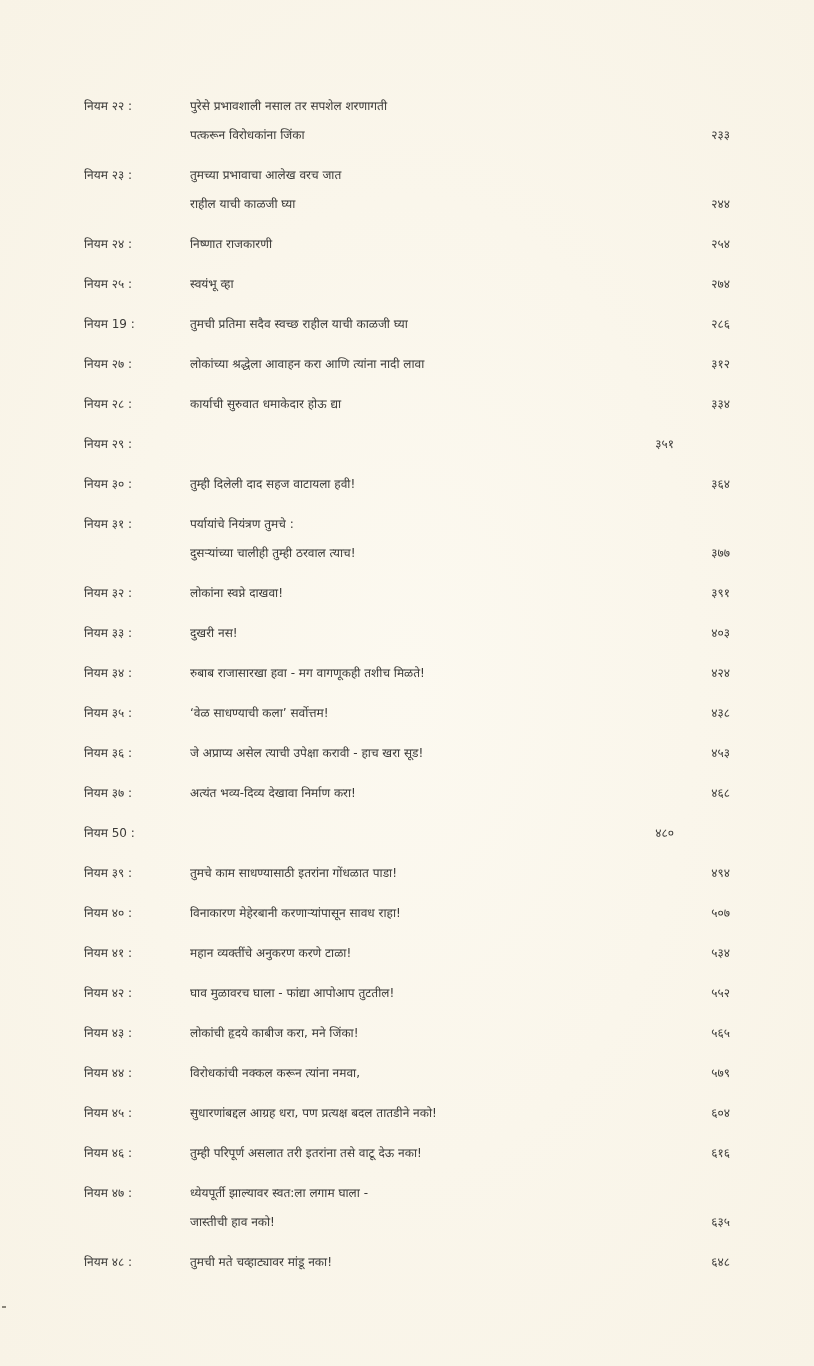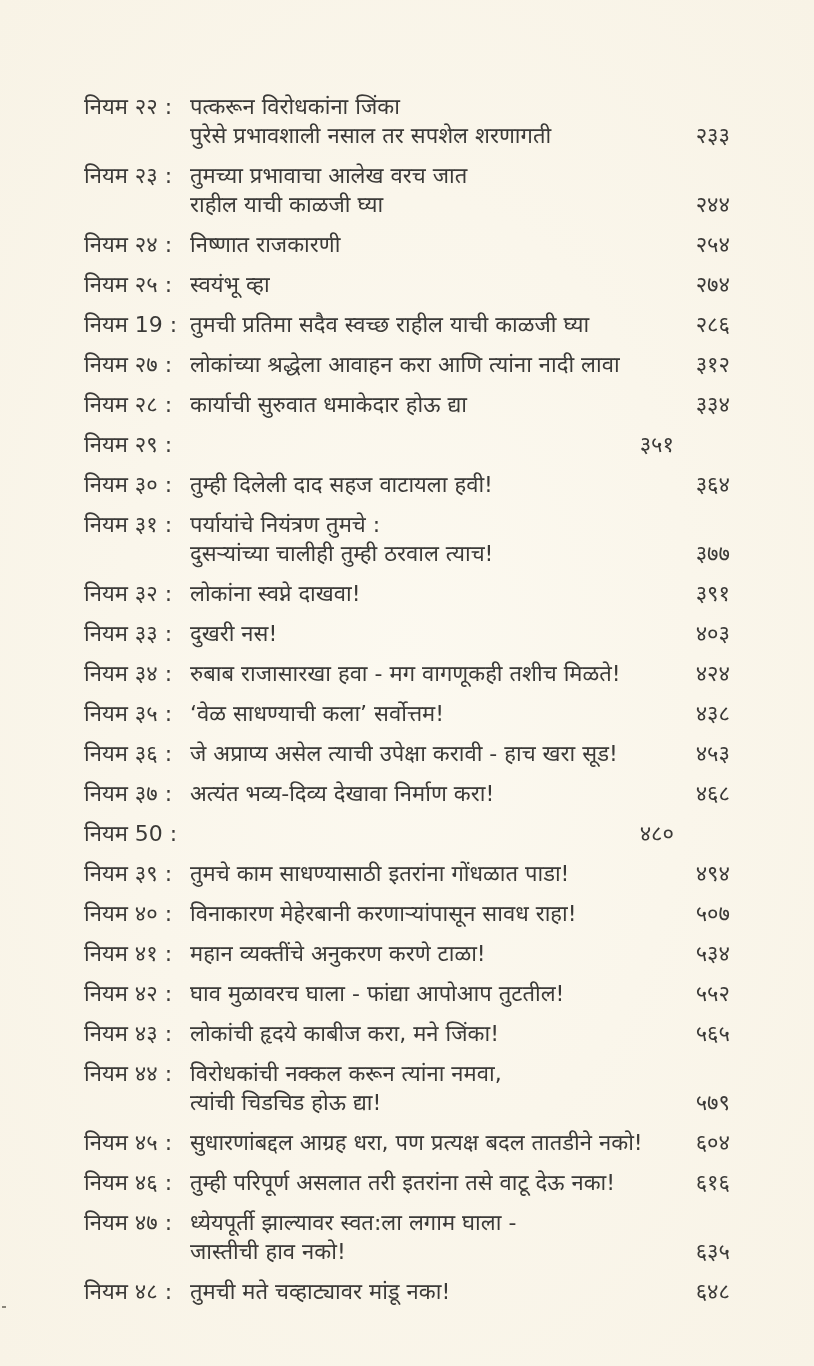--- a/index.html
+++ b/index.html
@@ -26,21 +26,21 @@
       left: 84px;
       top: 92px;
       width: 650px;
     }
     .entry {
       position: relative;
       display: grid;
       grid-template-columns: 106px 1fr 56px;
       align-items: end;
       margin-bottom: 11px;
-      font-size: 22px;
+      font-size: 12px;
       line-height: 29px;
     }
     .entry .label {
       white-space: nowrap;
       align-self: start;
     }
     .entry .title {
       white-space: nowrap;
     }
     .entry .title .line {
@@ -61,22 +61,22 @@
     }
   </style>
 </head>
 <body>
 
 <div class="page">
   <div class="toc" id="toc">
       <div class="entry">
     <span class="label">नियम २२ :</span>
     <span class="title">
+          <span class="line">पुरेसे प्रभावशाली नसाल तर सपशेल शरणागती</span>
           <span class="line">पत्करून विरोधकांना जिंका</span>
-          <span class="line">पुरेसे प्रभावशाली नसाल तर सपशेल शरणागती</span>
         </span>
     <span class="pageno">२३३</span>
   </div>
       <div class="entry">
     <span class="label">नियम २३ :</span>
     <span class="title">
           <span class="line">तुमच्या प्रभावाचा आलेख वरच जात</span>
           <span class="line">राहील याची काळजी घ्या</span>
         </span>
     <span class="pageno">२४४</span>
@@ -213,21 +213,20 @@
     <span class="label">नियम ४३ :</span>
     <span class="title">
           <span class="line">लोकांची हृदये काबीज करा, मने जिंका!</span>
         </span>
     <span class="pageno">५६५</span>
   </div>
       <div class="entry">
     <span class="label">नियम ४४ :</span>
     <span class="title">
           <span class="line">विरोधकांची नक्कल करून त्यांना नमवा,</span>
-          <span class="line">त्यांची चिडचिड होऊ द्या!</span>
         </span>
     <span class="pageno">५७९</span>
   </div>
       <div class="entry">
     <span class="label">नियम ४५ :</span>
     <span class="title">
           <span class="line">सुधारणांबद्दल आग्रह धरा, पण प्रत्यक्ष बदल तातडीने नको!</span>
         </span>
     <span class="pageno">६०४</span>
   </div>

